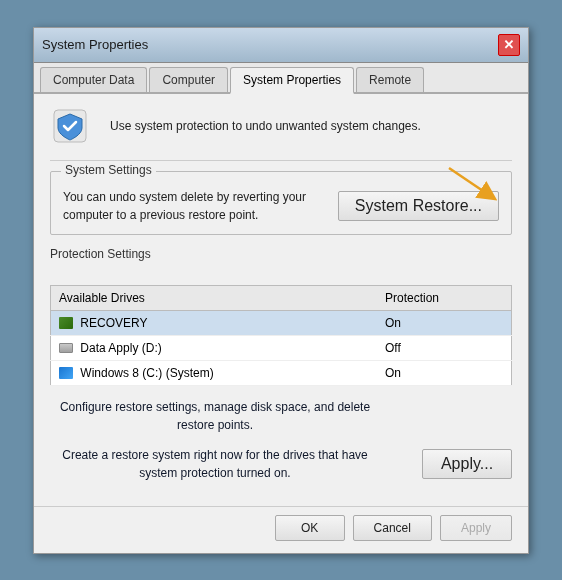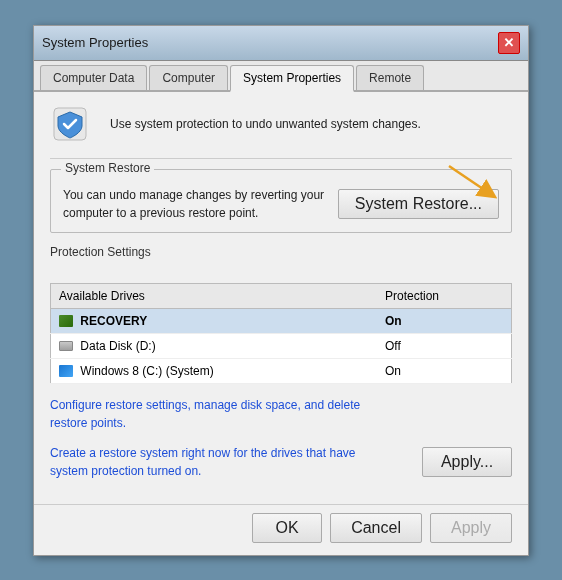--- a/index.html
+++ b/index.html
@@ -154,46 +154,46 @@
       background: #e8e8e8;
       font-size: 12px;
     }
     .drives-table td {
       padding: 5px 8px;
       font-size: 12px;
       border-bottom: 1px solid #eee;
     }
     .drives-table tr.highlighted {
       background: #cde;
-      font-weight: bold;
     }
     .action-row {
       display: flex;
       align-items: center;
       justify-content: space-between;
       margin-bottom: 12px;
     }
     .action-text {
       font-size: 12px;
-      color: #1d4ed8;
+      color: #0f172a;
       max-width: 330px;
       line-height: 1.5;
+      text-align: center;
     }
     .bottom-buttons {
       display: flex;
       justify-content: flex-end;
       gap: 8px;
       padding: 8px 16px 12px;
       border-top: 1px solid #ccc;
     }
     .btn-bottom {
       background: linear-gradient(to bottom, #f5f5f5, #e0e0e0);
       border: 1px solid #aaa;
       padding: 5px 20px;
-      font-size: 16px;
+      font-size: 12px;
       cursor: pointer;
       border-radius: 2px;
       color: #222;
       min-width: 70px;
       text-align: center;
     }
     .btn-bottom.disabled {
       color: #aaa;
       background: linear-gradient(to bottom, #f0f0f0, #e8e8e8);
       cursor: default;
@@ -277,23 +277,23 @@
           <path d="M20 8 L32 13 L32 22 C32 29 20 34 20 34 C20 34 8 29 8 22 L8 13 Z" fill="#4a90d9" stroke="#2a6aa9"></path>
           <path d="M14 20 L18 24 L26 16" stroke="white" stroke-width="2.5" fill="none" stroke-linecap="round" stroke-linejoin="round"></path>
         </svg>
       </div>
       <p class="header-text">Use system protection to undo unwanted system changes.</p>
     </div>
 
     <hr class="separator">
 
     <div class="section-group">
-      <span class="section-label">System Restore</span>
+      <span class="section-label">System Settings</span>
       <div class="system-restore-inner">
-        <p class="system-restore-text">You can undo manage changes by reverting your computer to a previous restore point.</p>
+        <p class="system-restore-text">You can undo system delete by reverting your computer to a previous restore point.</p>
         <div class="arrow-container">
           
           <svg class="arrow-overlay" width="60" height="40" viewBox="0 0 60 40">
             <defs>
               <marker id="arrowhead" markerWidth="8" markerHeight="8" refX="4" refY="4" orient="auto">
                 <path d="M0,0 L8,4 L0,8 Z" fill="#e8a020"></path>
               </marker>
             </defs>
             <line x1="5" y1="5" x2="45" y2="32" stroke="#e8a020" stroke-width="2.5" marker-end="url(#arrowhead)"></line>
           </svg>
@@ -314,21 +314,21 @@
         <tr class="highlighted">
           <td>
             <span class="recovery-icon"></span>
             <span>RECOVERY</span>
           </td>
           <td>On</td>
         </tr>
         <tr>
           <td>
             <span class="hdd-icon"></span>
-            <span>Data Disk (D:)</span>
+            <span>Data Apply (D:)</span>
           </td>
           <td>Off</td>
         </tr>
         <tr>
           <td>
             <span class="win-icon"></span>
             <span>Windows 8 (C:) (System)</span>
           </td>
           <td>On</td>
         </tr>

